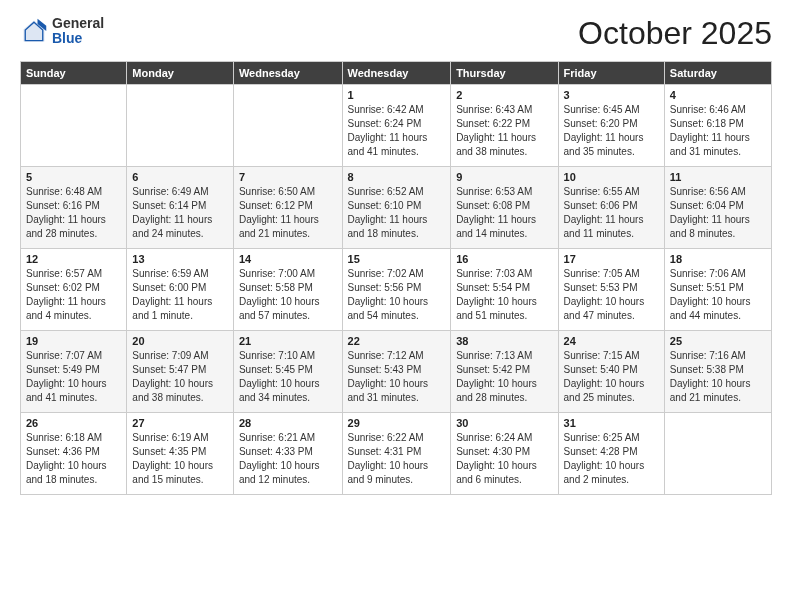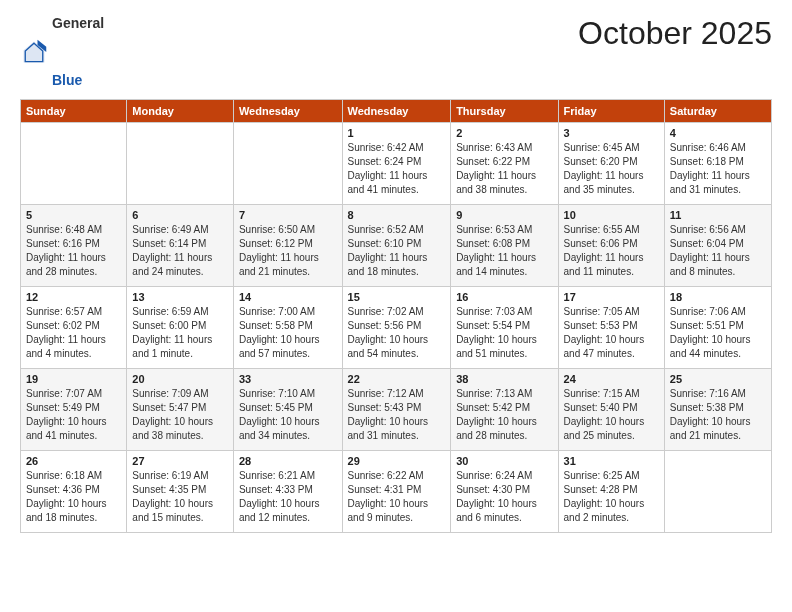--- a/index.html
+++ b/index.html
@@ -34,21 +34,20 @@
     }
     .logo-general {
       font-size: 14px;
       font-weight: bold;
       color: #333;
     }
     .logo-blue {
       font-size: 14px;
       font-weight: bold;
       color: #1a5aad;
-      margin-top: 42px;
     }
     .logo-icon {
       width: 28px;
       height: 28px;
     }
     .title-block {
       text-align: right;
     }
     .month-title {
       font-size: 32px;
@@ -60,21 +59,21 @@
       font-size: 13px;
       color: #333;
       font-style: italic;
     }
     .calendar {
       width: 100%;
       border-collapse: collapse;
       font-size: 9.5px;
     }
     .calendar th {
-      background: #c2410c;
+      background: #404040;
       color: #fff;
       text-align: left;
       padding: 5px 5px;
       font-size: 11px;
       font-weight: bold;
       border: 1px solid #ccc;
     }
     .calendar td {
       border: 1px solid #ccc;
       vertical-align: top;
@@ -220,21 +219,21 @@
         <tr>
           <td>
             <div class="day-num">19</div>
             <div class="day-info">Sunrise: 7:07 AM<br>Sunset: 5:49 PM<br>Daylight: 10 hours<br>and 41 minutes.</div>
           </td>
           <td>
             <div class="day-num">20</div>
             <div class="day-info">Sunrise: 7:09 AM<br>Sunset: 5:47 PM<br>Daylight: 10 hours<br>and 38 minutes.</div>
           </td>
           <td>
-            <div class="day-num">33</div>
+            <div class="day-num">21</div>
             <div class="day-info">Sunrise: 7:10 AM<br>Sunset: 5:45 PM<br>Daylight: 10 hours<br>and 34 minutes.</div>
           </td>
           <td>
             <div class="day-num">22</div>
             <div class="day-info">Sunrise: 7:12 AM<br>Sunset: 5:43 PM<br>Daylight: 10 hours<br>and 31 minutes.</div>
           </td>
           <td>
             <div class="day-num">38</div>
             <div class="day-info">Sunrise: 7:13 AM<br>Sunset: 5:42 PM<br>Daylight: 10 hours<br>and 28 minutes.</div>
           </td>

